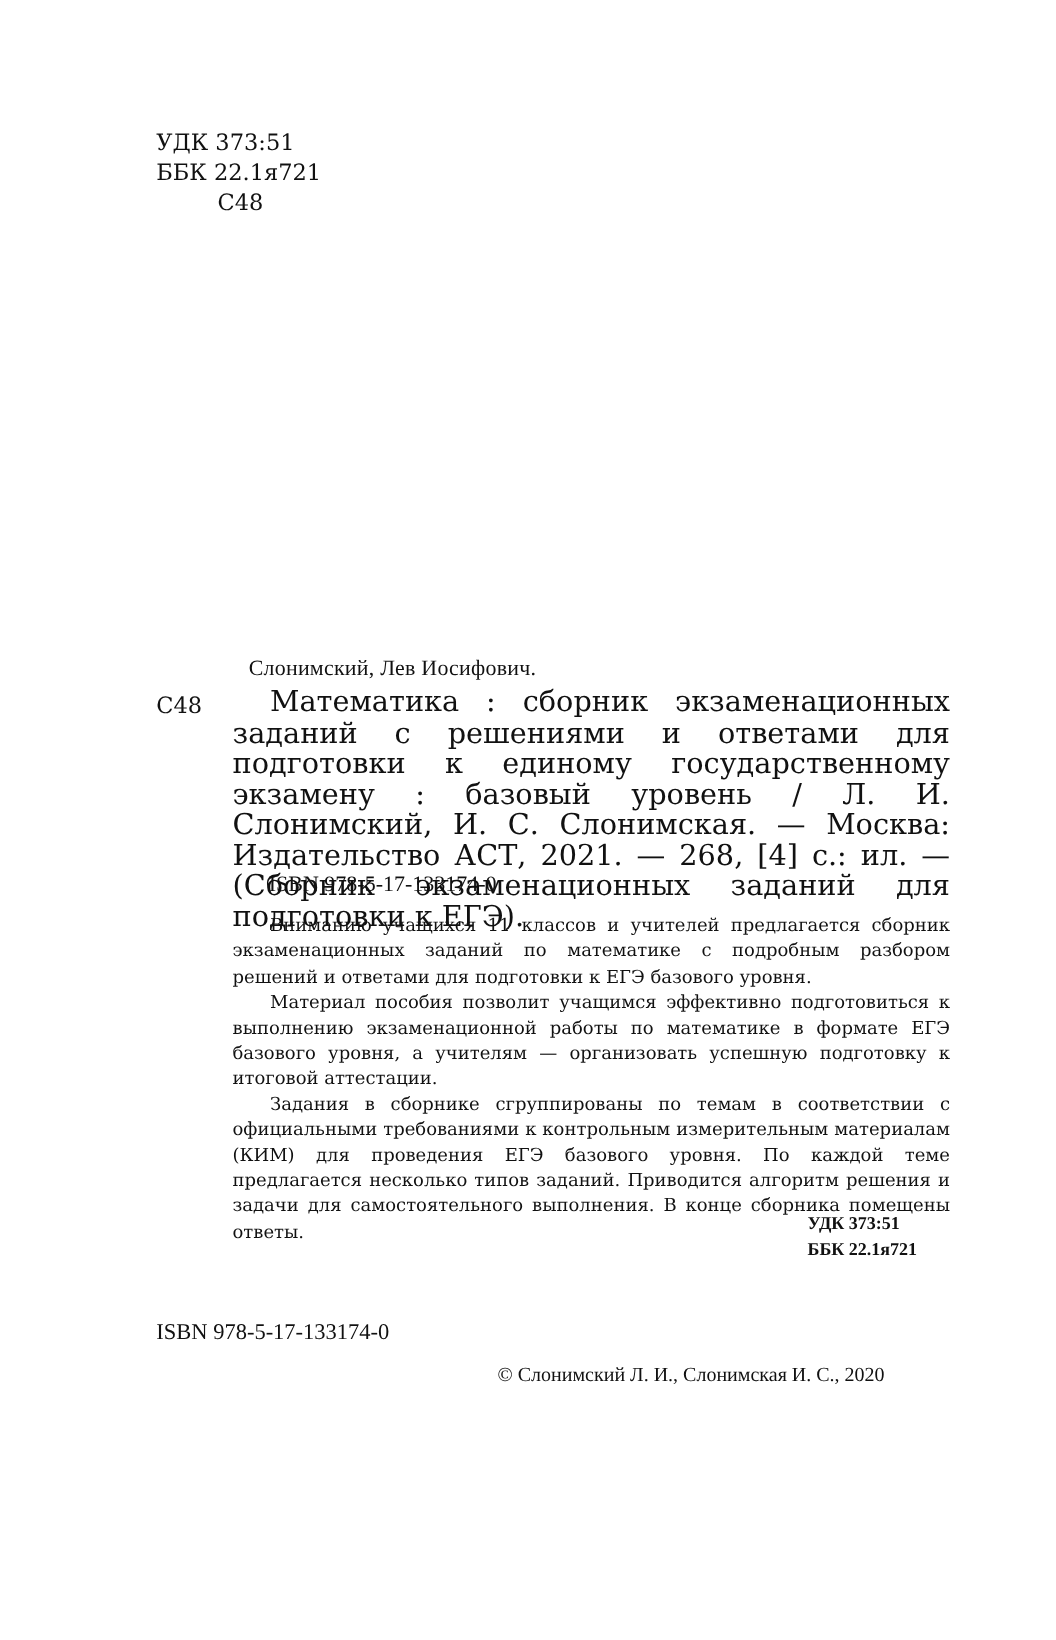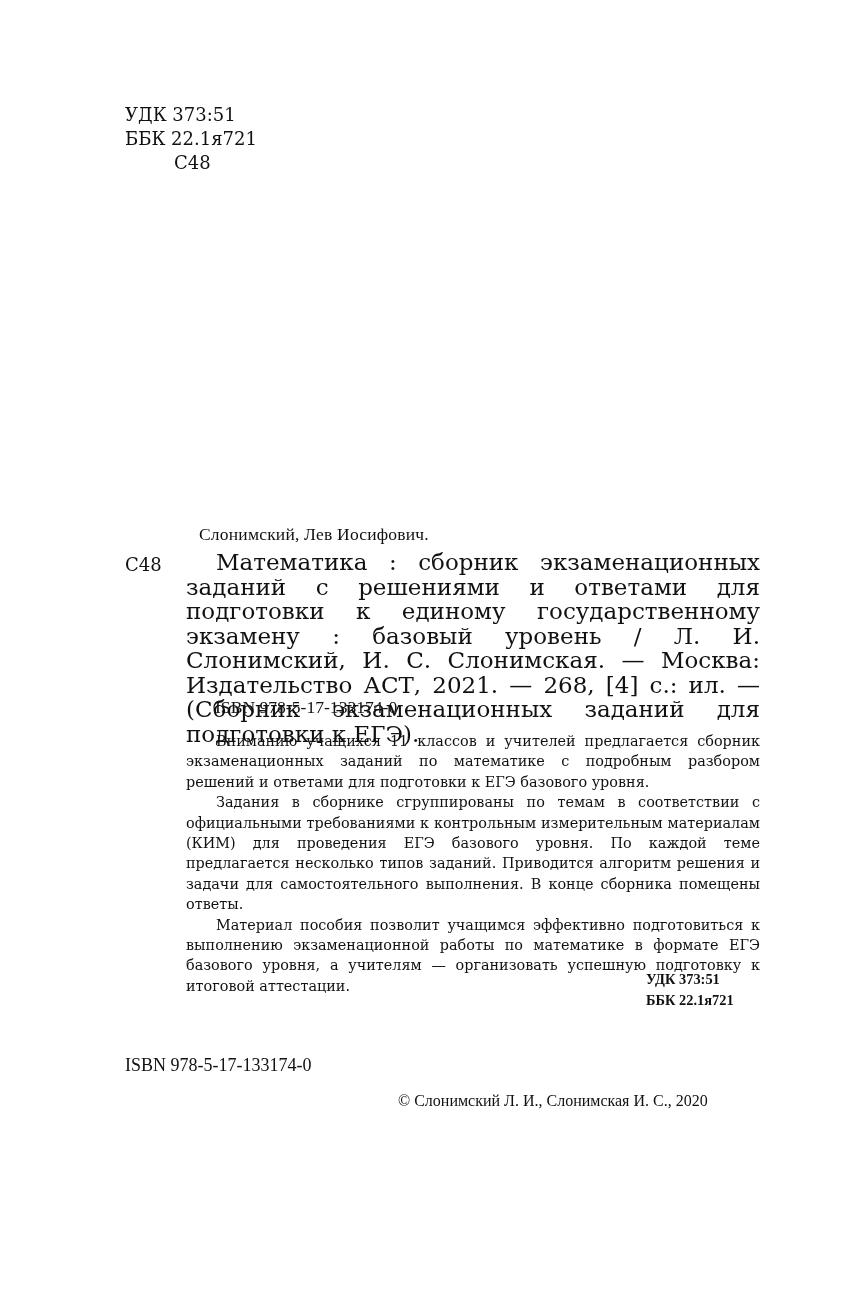--- a/index.html
+++ b/index.html
@@ -34,22 +34,22 @@
 <div class="abs side-code">С48</div>
 
 <div class="abs biblio">
   <p class="first">Математика : сборник экзаменационных заданий с решениями и ответами для подготовки к единому государственному экзамену : базовый уровень / Л. И. Слонимский, И. С. Слонимская. — Москва: Издательство АСТ, 2021. —  268, [4] с.: ил. — (Сборник экзаменационных заданий для подготовки к ЕГЭ).</p>
 </div>
 
 <div class="abs isbn-inline">ISBN 978-5-17-133174-0</div>
 
 <div class="abs abstract">
   <p>Вниманию учащихся 11 классов и учителей предлагается сборник экзаменационных заданий по математике с подробным разбором решений и ответами для подготовки к ЕГЭ базового уровня.</p>
+  <p>Материал пособия позволит учащимся эффективно подготовиться к выполнению экзаменационной работы по математике в формате ЕГЭ базового уровня, а учителям — организовать успешную подготовку к итоговой аттестации.</p>
   <p>Задания в сборнике сгруппированы по темам в соответствии с официальными требованиями к контрольным измерительным материалам (КИМ) для проведения ЕГЭ базового уровня. По каждой теме предлагается несколько типов заданий. Приводится алгоритм решения и задачи для самостоятельного выполнения. В конце сборника помещены ответы.</p>
-  <p>Материал пособия позволит учащимся эффективно подготовиться к выполнению экзаменационной работы по математике в формате ЕГЭ базового уровня, а учителям — организовать успешную подготовку к итоговой аттестации.</p>
 </div>
 
 <div class="abs class-codes">
   <div>УДК 373:51</div>
   <div>ББК 22.1я721</div>
 </div>
 
 <div class="abs isbn-bottom">ISBN 978-5-17-133174-0</div>
 
 <div class="abs copyright">

